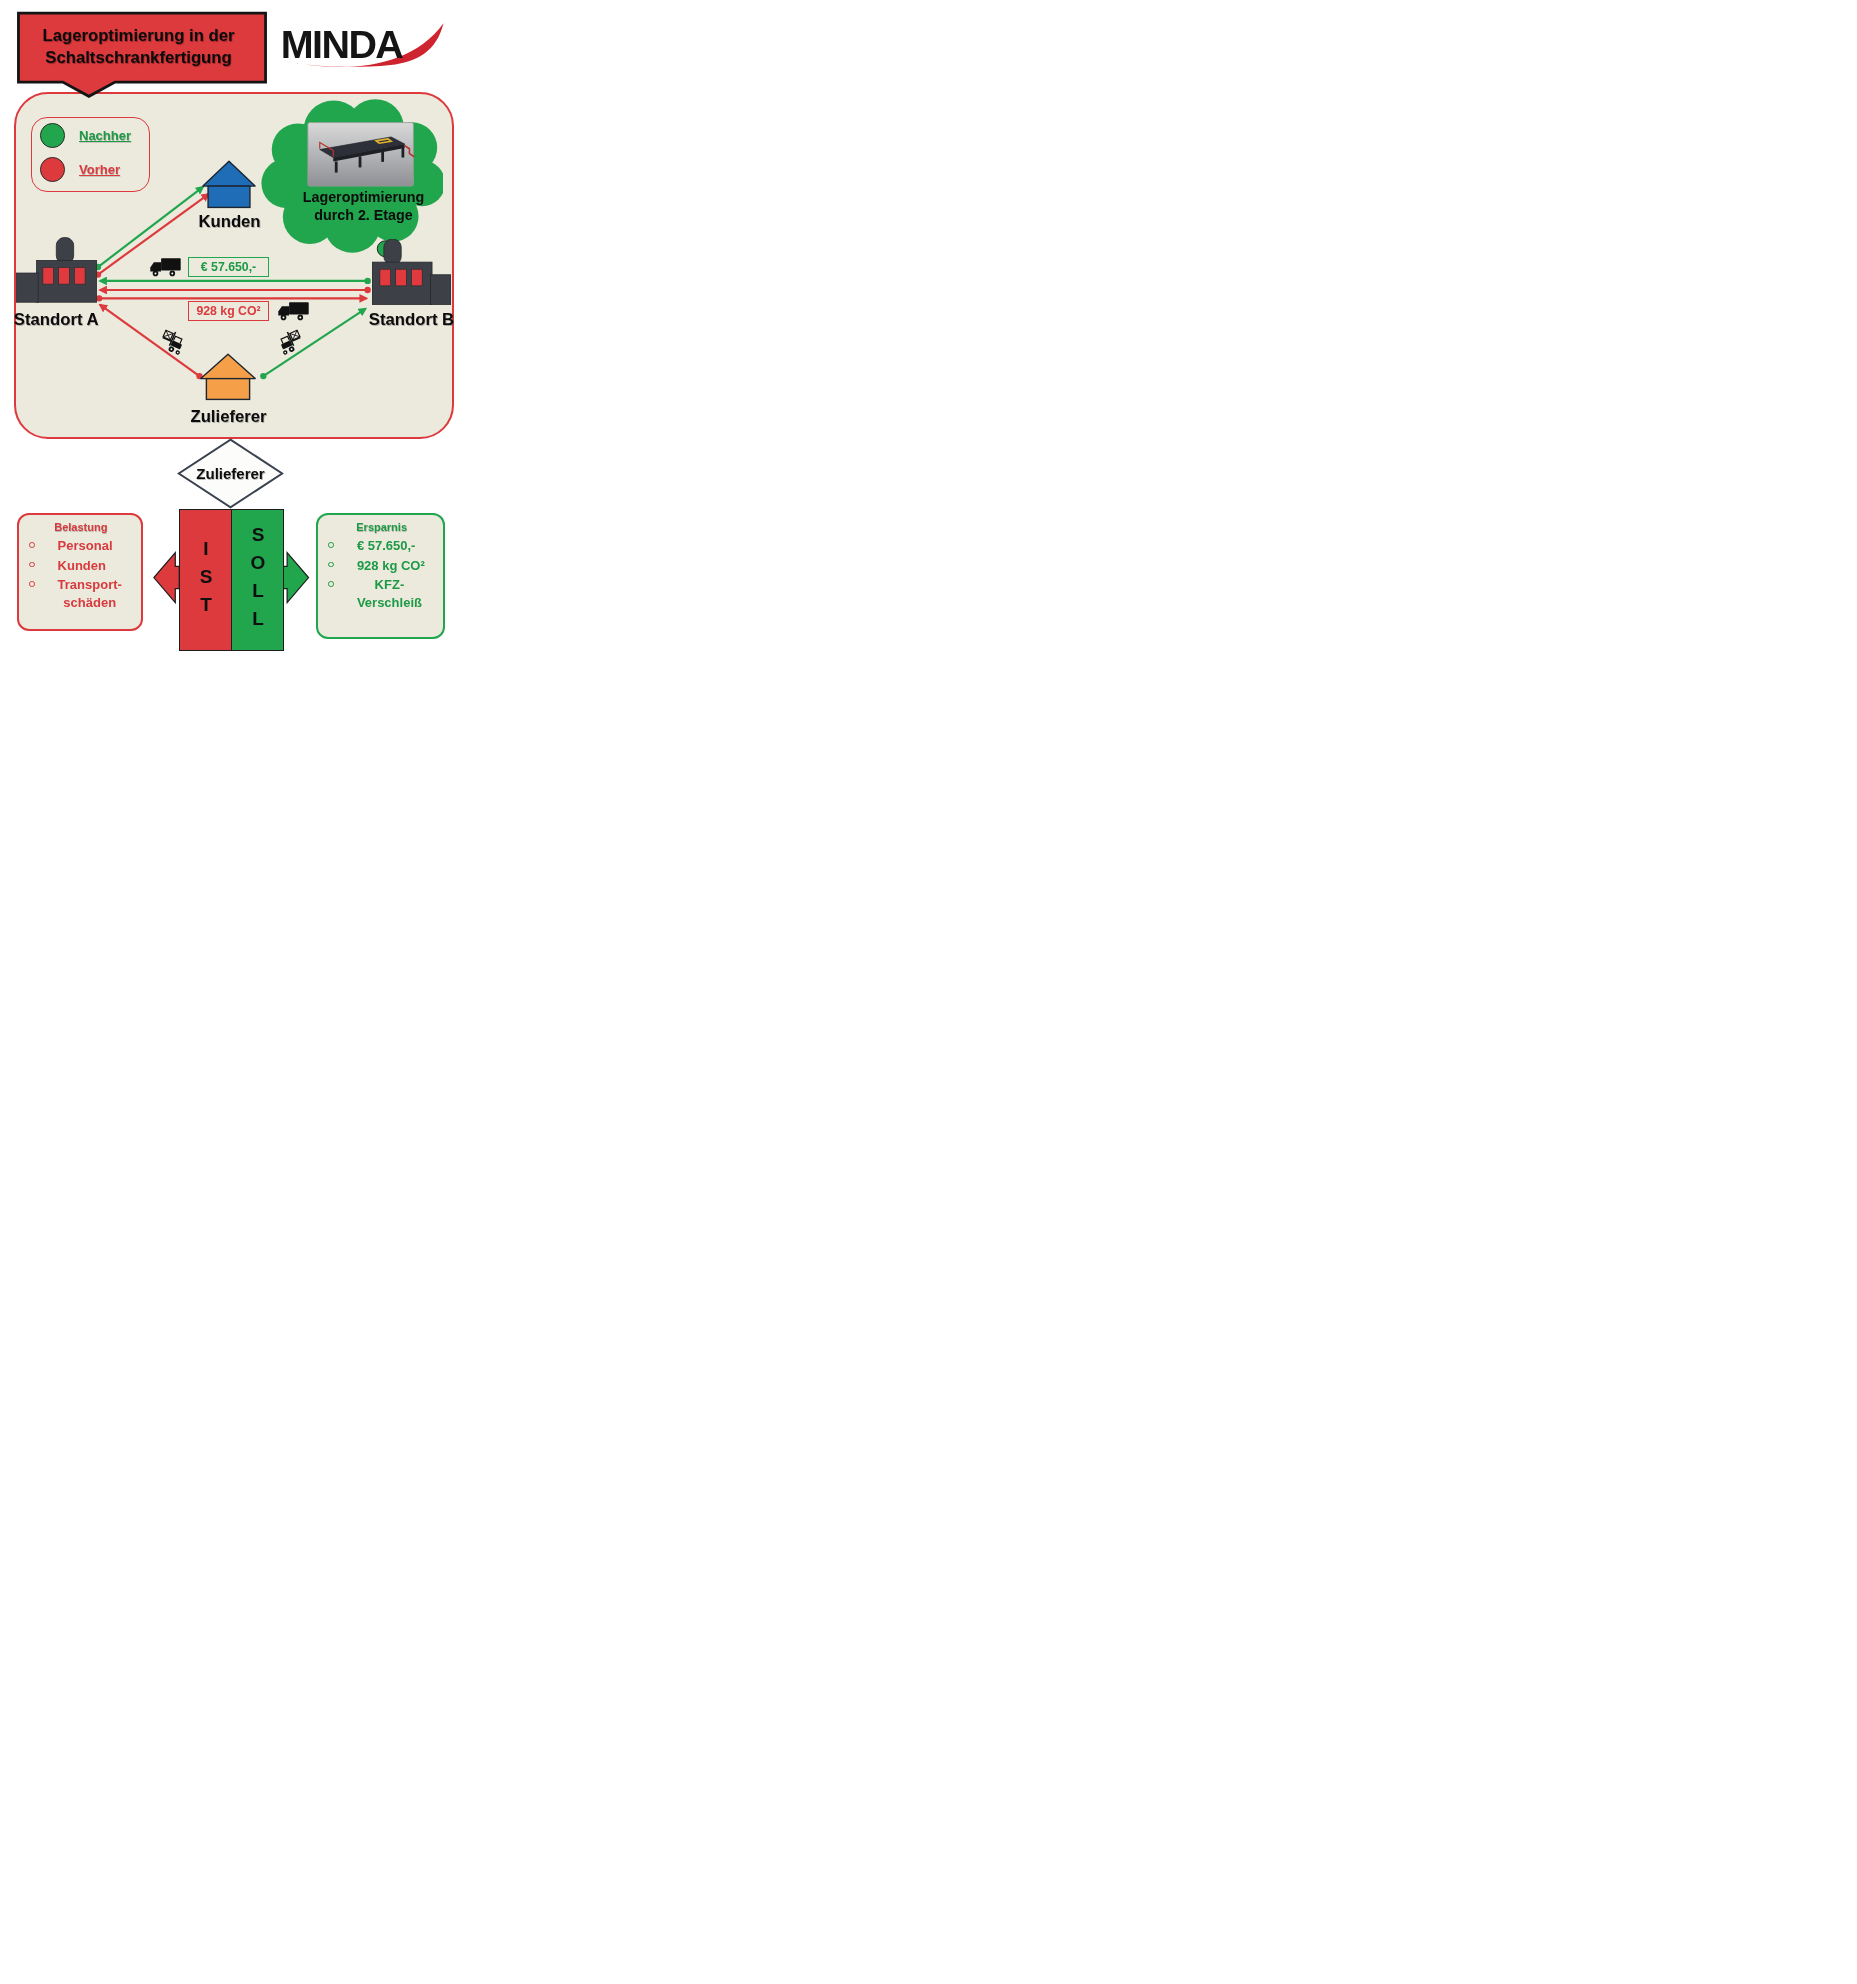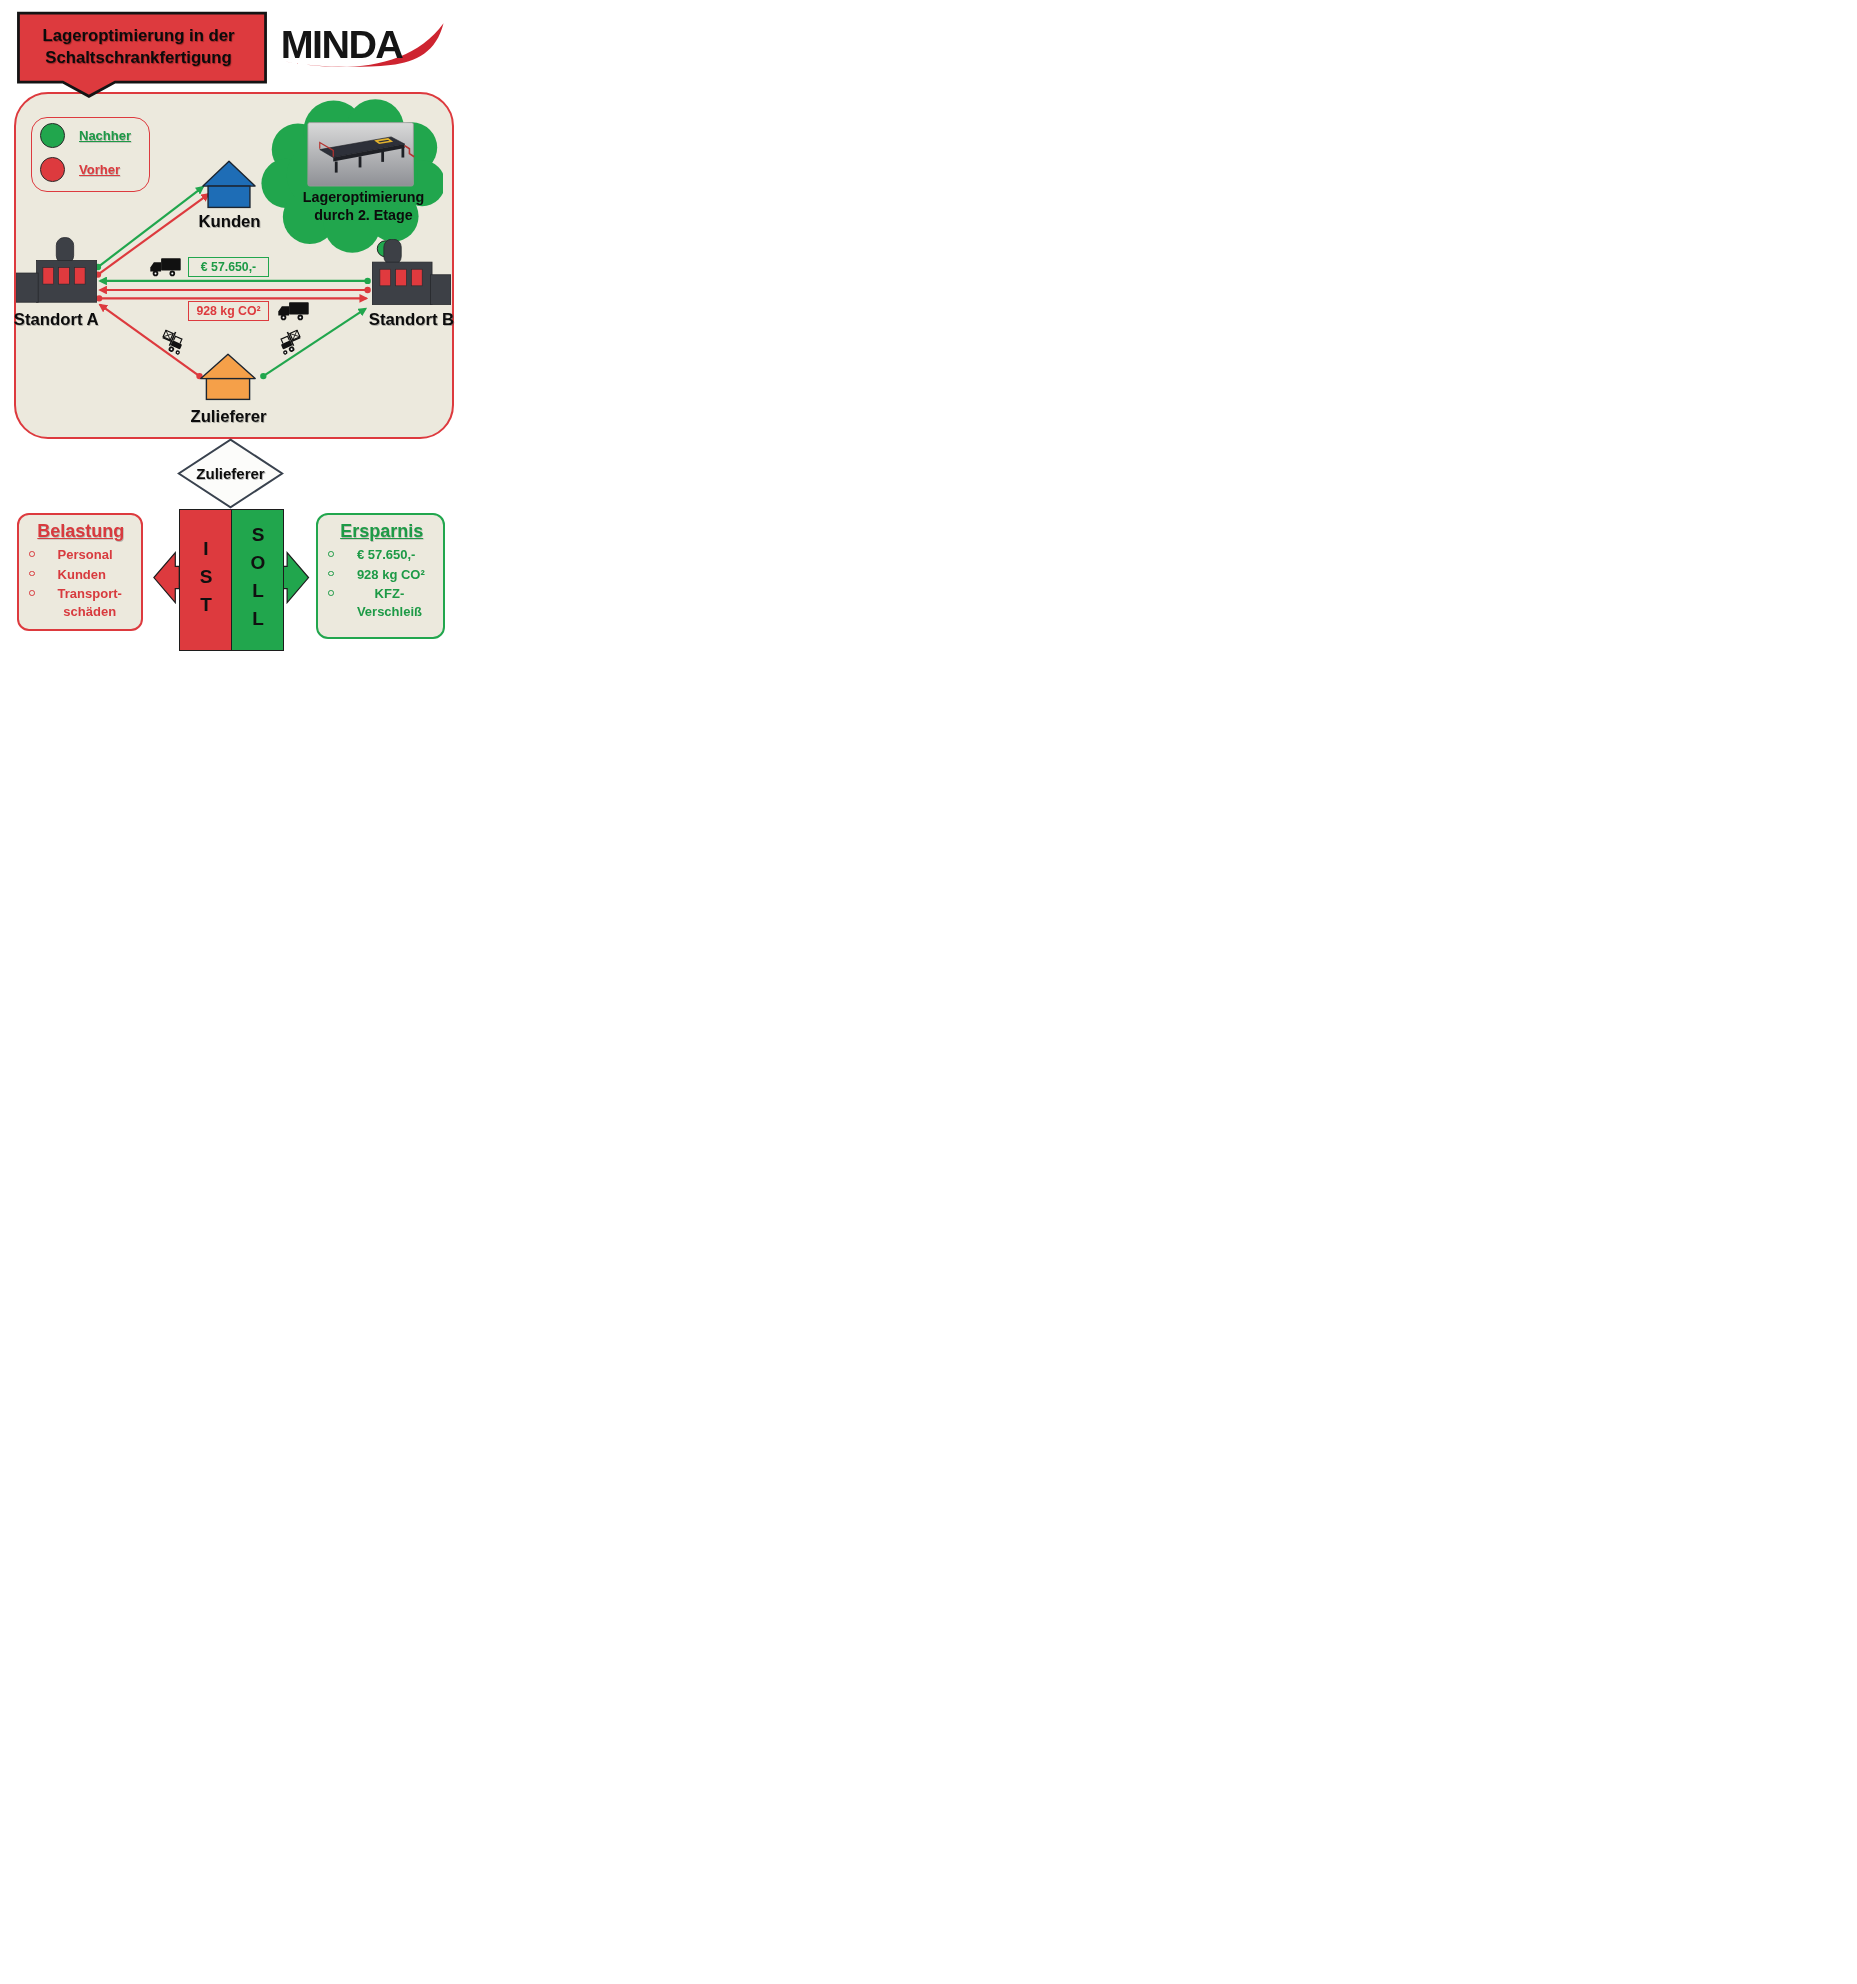--- a/index.html
+++ b/index.html
@@ -71,21 +71,21 @@
                 border:1.2px solid #1c1c1c; display:flex; align-items:center; justify-content:center; }
   .soll-block { left:231px; top:509px; width:53px; height:142px; background:#21a64d;
                 border:1.2px solid #1c1c1c; display:flex; align-items:center; justify-content:center; }
   .vert { writing-mode:vertical-rl; text-orientation:upright; letter-spacing:7.1px;
           font-size:19px; font-weight:bold; color:#101010; }
 
   
   .side-box { border-radius:12px; background:#ece9dd; padding:5.6px 8px 4px 10.3px; }
   .box-belastung { left:16.7px;  top:513px; width:126px; height:118px; border:2px solid #dd3a3e; color:#d83a3e; }
   .box-ersparnis { left:316px; top:513px; width:129px; height:126px; border:2px solid #21a64d; color:#1d9a46; }
-  .side-title { text-align:center; font-size:18px; font-weight:bold; text-decoration:underline;
+  .side-title { text-align:center; font-size:11px; font-weight:bold; 
                 margin-bottom:4.8px; text-shadow:0.6px 0.6px 0.4px rgba(90,90,90,.35); }
   .side-item { display:flex; gap:23px; font-size:13px; font-weight:bold; line-height:1.32;
                margin-bottom:2.4px;text-align:center; }
   .bullet { flex:none; width:5.6px; height:5.6px; border:1.2px solid currentColor;
             border-radius:50%; margin-top:4.8px; }
   .pre { white-space:pre-line; }
 
   svg { display:block; }
 </style>
 </head>

